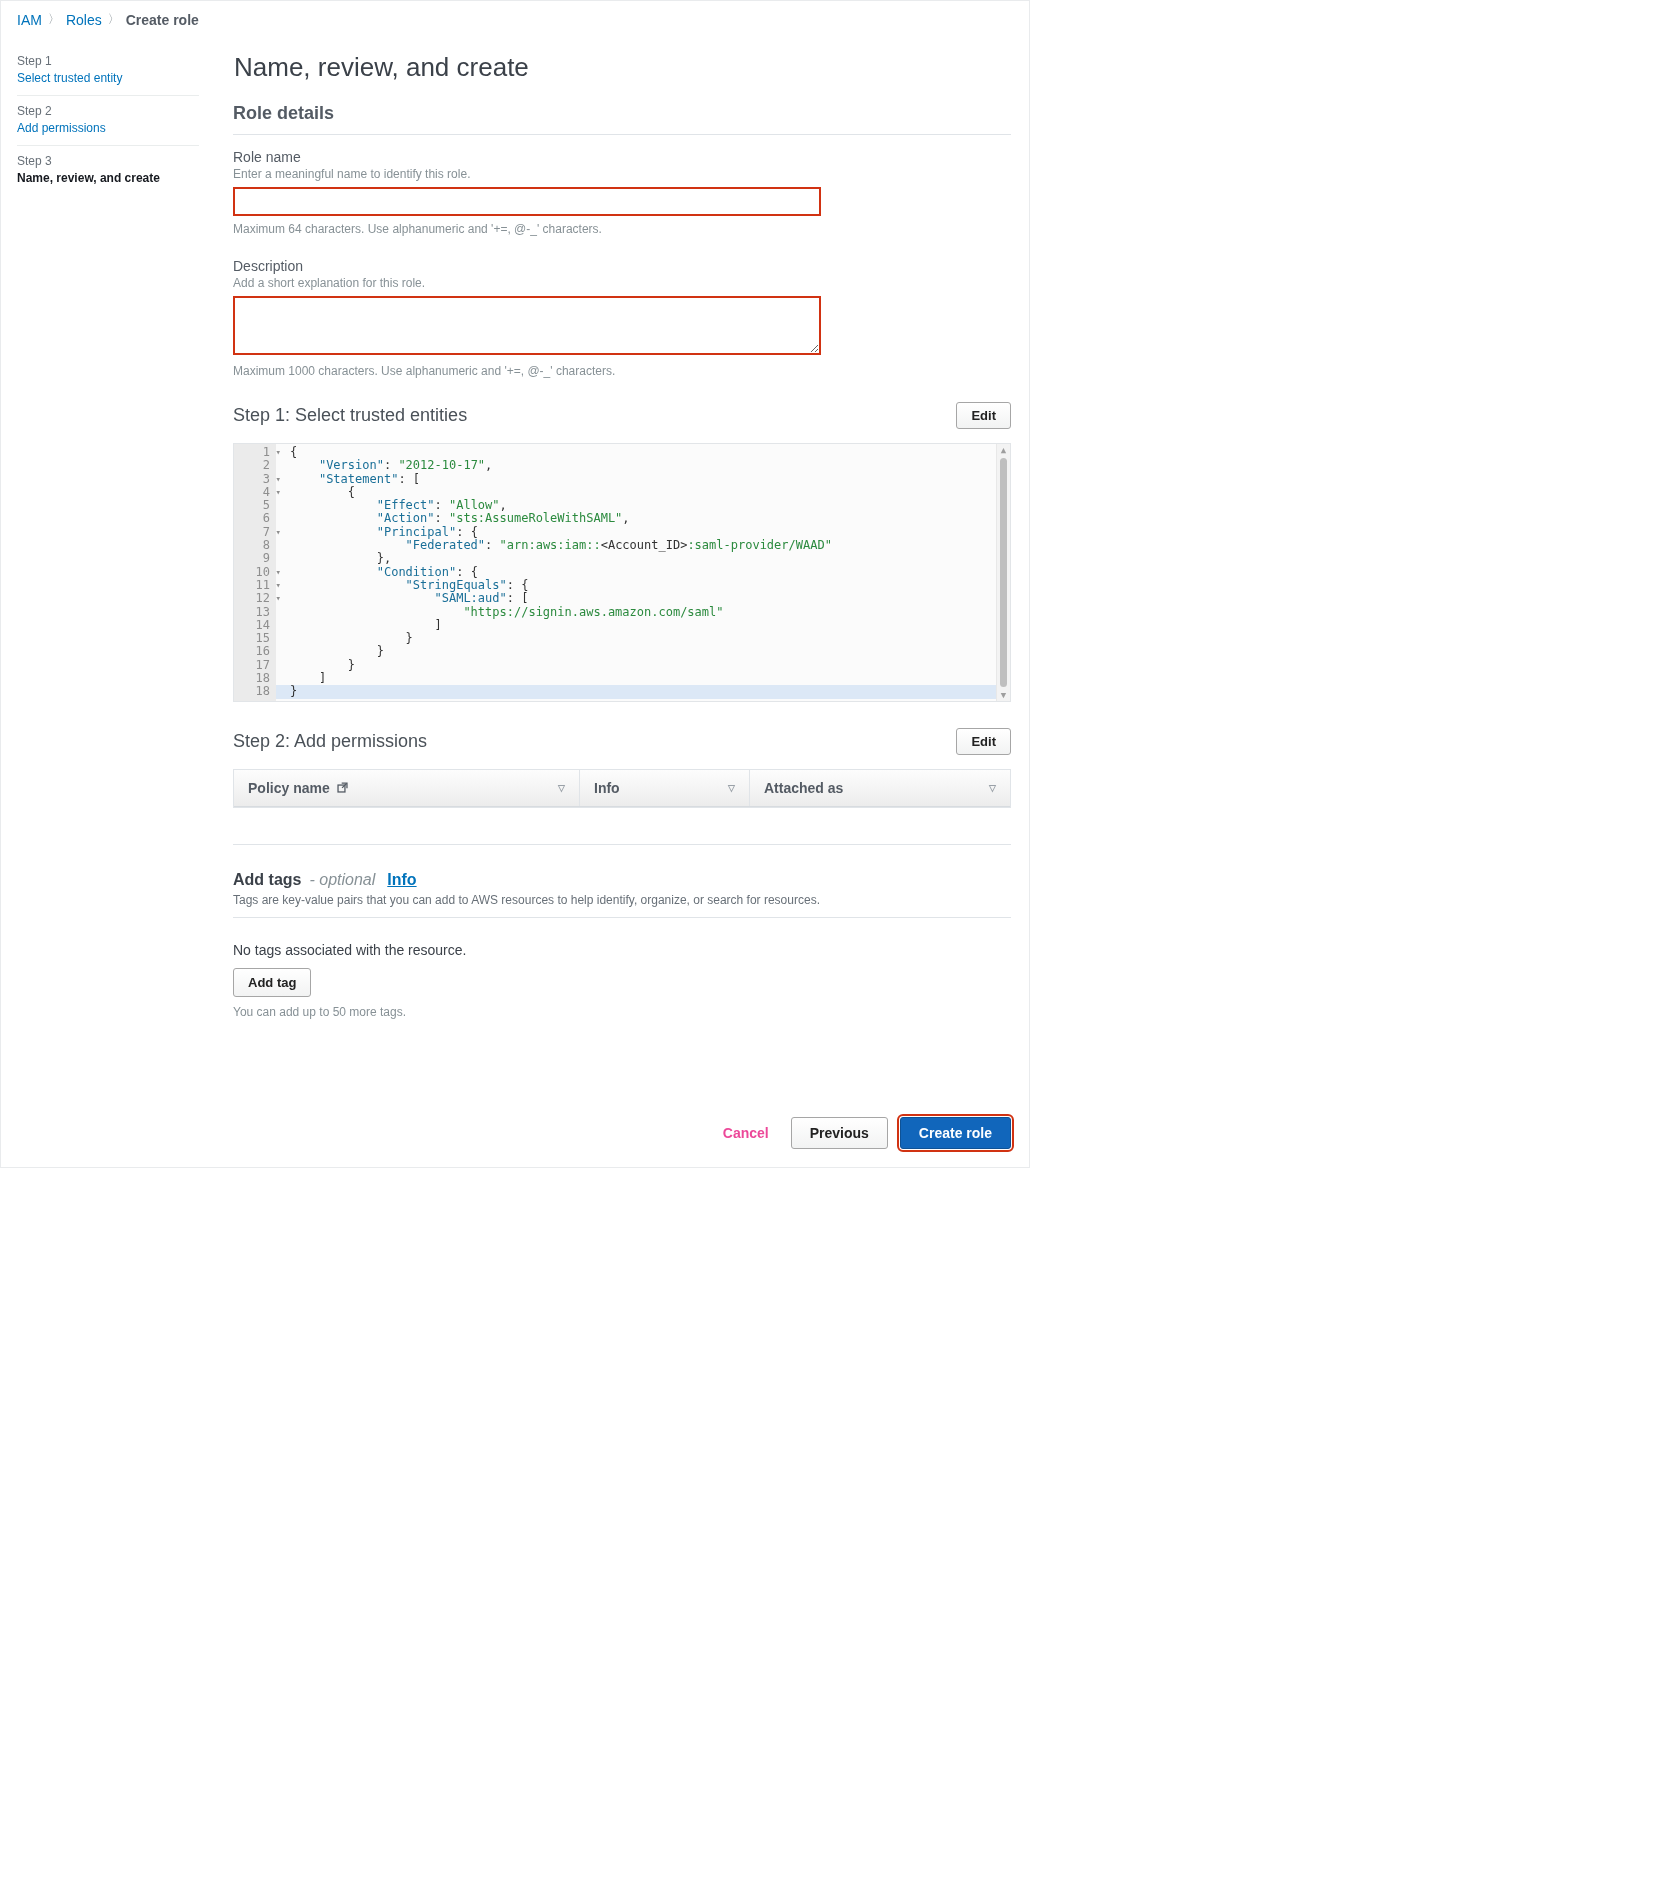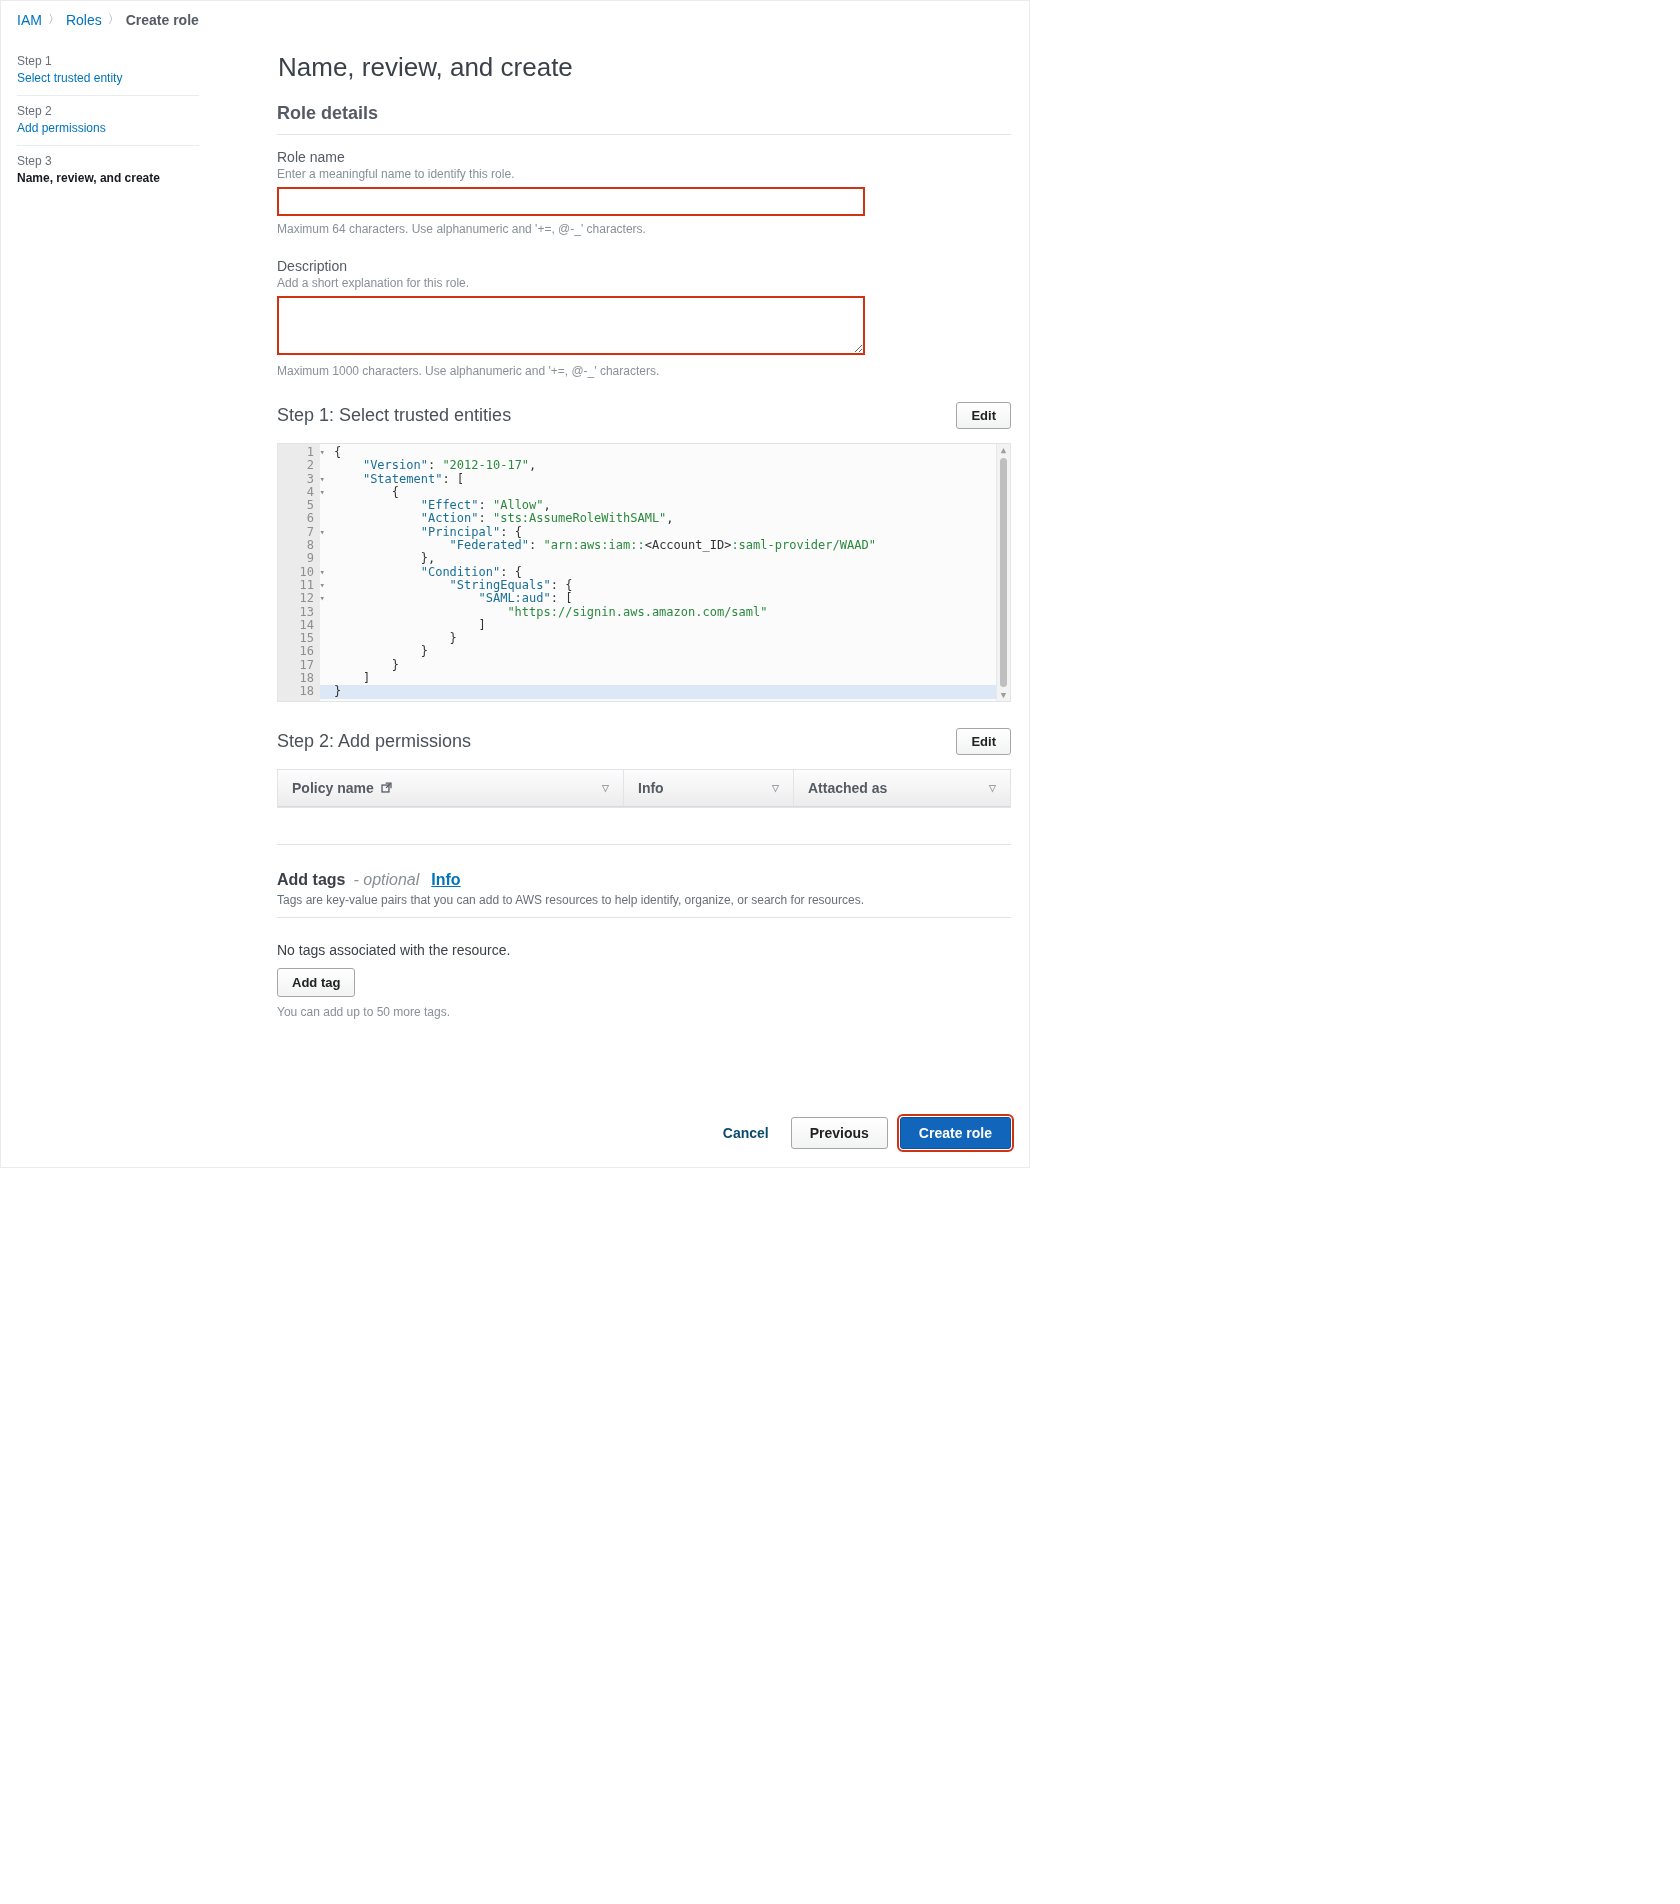--- a/index.html
+++ b/index.html
@@ -23,21 +23,20 @@
     display: flex;
     align-items: center;
     gap: 6px;
   }
   .breadcrumb a { color: #0073bb; text-decoration: none; }
   .breadcrumb .chev { color: #879196; font-size: 12px; }
   .breadcrumb .current { font-weight: 700; color: #545b64; }
   .layout {
     display: flex;
     flex: 1;
-    gap: 44px;
   }
   .sidebar {
     width: 214px;
     padding: 12px 16px 0 16px;
   }
   .step-block { padding: 8px 0 10px 0; border-bottom: 1px solid #eaeded; }
   .step-block:last-child { border-bottom: none; }
   .step-label { color: #687078; font-size: 12px; margin-bottom: 3px; }
   .step-name { color: #0073bb; font-size: 12px; }
   .step-name.active { color: #16191f; font-weight: 700; }
@@ -187,21 +186,21 @@
     font-weight:700; font-size:13px; color:#222;
     cursor:pointer;
   }
   .tag-limit { font-size:12px; color:#879196; margin-top:8px; }
 
   
   .footer-row {
     display:flex; justify-content:flex-end; align-items:center; gap:12px;
     padding: 24px 18px 18px 18px;
   }
-  .cancel-link { color:#0c4a6e; font-weight:700; font-size:14px; cursor:pointer; padding:6px 10px; }
+  .cancel-link { color:#ec4899; font-weight:700; font-size:14px; cursor:pointer; padding:6px 10px; }
   .prev-btn {
     background: linear-gradient(#fff,#f2f3f3);
     border:1px solid #a6a6a6;
     border-radius:3px;
     padding:7px 18px;
     font-weight:700; font-size:14px; color:#222; cursor:pointer;
   }
   .create-btn {
     background:#1166bb;
     border:1px solid #0e5296;

